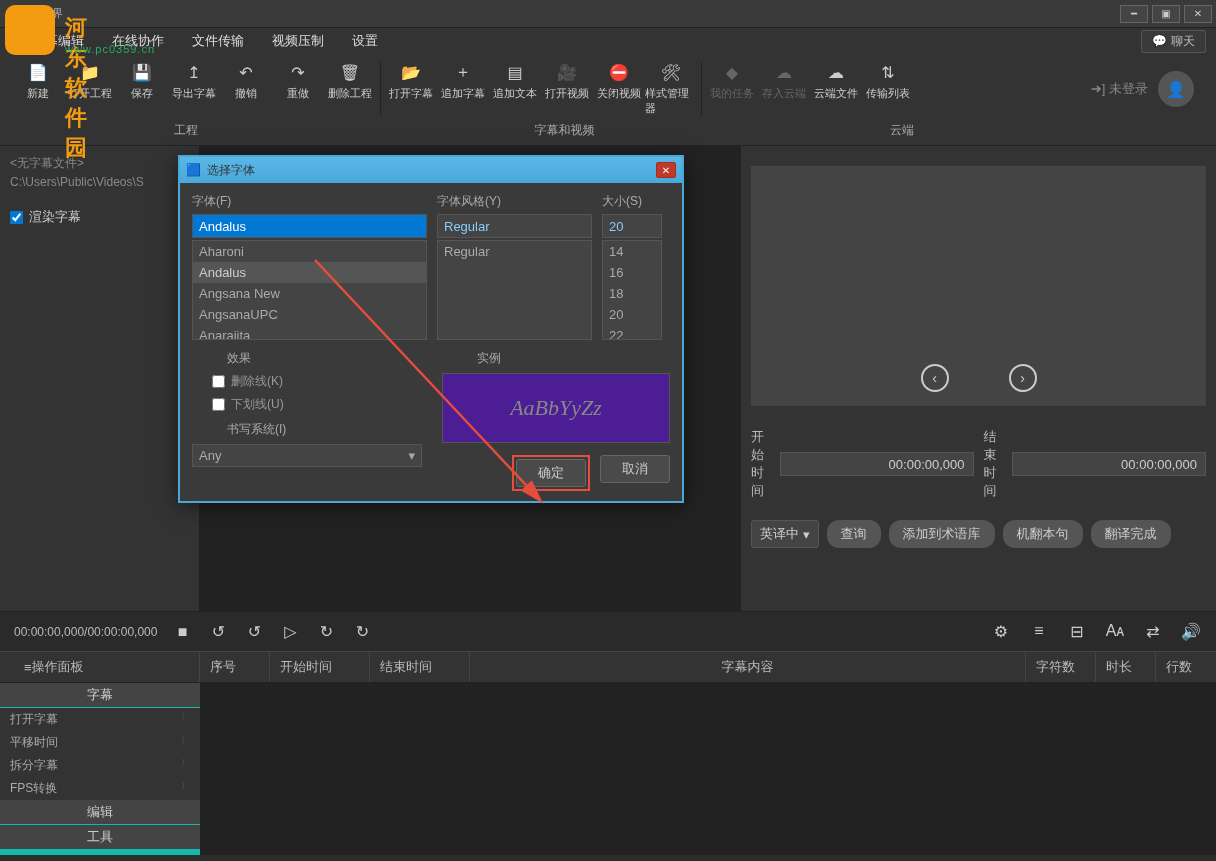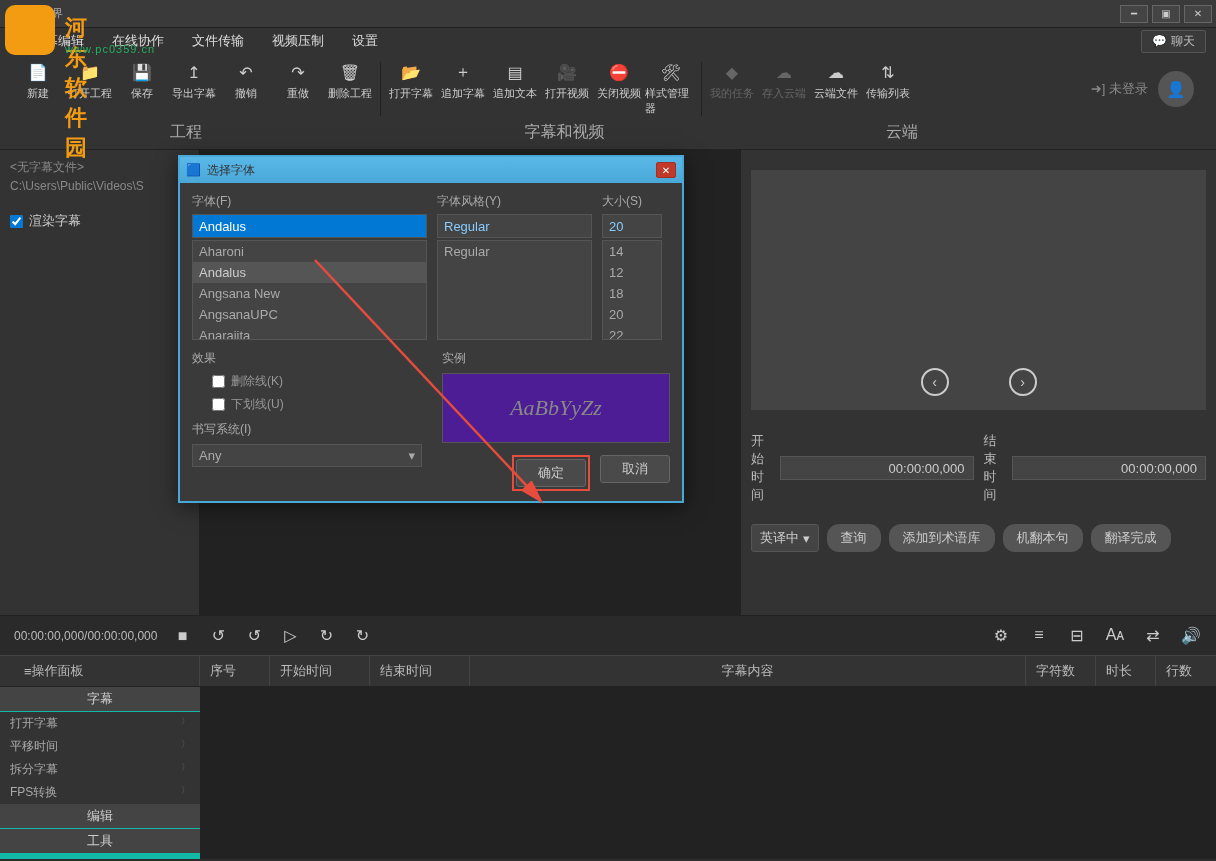--- a/index.html
+++ b/index.html
@@ -27,21 +27,21 @@
 .toolbar-wrap { background: #333; border-bottom: 1px solid #222; }
 .toolbar { display: flex; padding: 4px 12px 2px; }
 .tool-group { display: flex; }
 .tool-sep { width: 1px; background: #222; margin: 4px 4px; }
 .tool-btn { width: 52px; display: flex; flex-direction: column; align-items: center; padding: 4px 0; color: #ccc; font-size: 11px; gap: 4px; }
 .tool-btn.dim { color: #666; }
 .tool-icon { width: 20px; height: 20px; display: flex; align-items: center; justify-content: center; font-size: 16px; }
 .toolbar-right { margin-left: auto; display: flex; align-items: center; gap: 10px; padding-right: 10px; }
 .login { color: #888; font-size: 13px; }
 .avatar { width: 36px; height: 36px; border-radius: 50%; background: #555; display: flex; align-items: center; justify-content: center; color: #333; }
-.group-labels { display: flex; color: #aaa; font-size: 16px; padding-bottom: 6px; }
+.group-labels { display: flex; color: #aaa; font-size: 12px; padding-bottom: 6px; }
 .glabel { text-align: center; }
 
 
 .middle { display: flex; height: 465px; background: #2a2a2a; }
 .left-panel { width: 200px; background: #333; border-right: 1px solid #222; }
 .file-info { padding: 8px 10px; color: #888; font-size: 12px; line-height: 1.6; }
 .render-row { display: flex; align-items: center; gap: 6px; padding: 8px 10px; color: #ccc; font-size: 13px; }
 .render-row input { accent-color: #0078d4; }
 
 .center-panel { flex: 1; background: #222; }
@@ -81,21 +81,21 @@
 .font-cols { display: flex; gap: 10px; }
 .font-col { display: flex; flex-direction: column; }
 .col-label { color: #aaa; font-size: 12px; margin-bottom: 4px; }
 .font-input { background: #444; border: 1px solid #555; color: #8cf; font-size: 13px; padding: 3px 6px; height: 24px; }
 .font-input.selected { background: #0078d4; color: #fff; }
 .font-list { background: #444; border: 1px solid #555; height: 100px; margin-top: 2px; overflow: hidden; color: #aaa; font-size: 13px; }
 .font-list div { padding: 3px 6px; }
 .font-list .sel { background: #555; color: #ccc; }
 .eff-row { display: flex; gap: 20px; margin-top: 10px; }
 .eff-col { flex: 1; }
-.eff-label { color: #aaa; font-size: 12px; margin-bottom: 6px; }
+.eff-label { color: #aaa; font-size: 12px; margin-bottom: 6px; margin-left: 35px; }
 .check-row { display: flex; align-items: center; gap: 6px; color: #999; font-size: 12px; margin-bottom: 6px; padding-left: 20px; }
 .sample { background: #4c1d95; border: 1px solid #555; height: 70px; display: flex; align-items: center; justify-content: center; color: #888; font-size: 22px; font-family: serif; font-style: italic; }
 .system-row { margin-top: 8px; }
 .system-select { width: 230px; background: #444; border: 1px solid #555; color: #aaa; padding: 3px 6px; display: flex; justify-content: space-between; align-items: center; font-size: 13px; }
 .dialog-buttons { display: flex; gap: 10px; justify-content: flex-end; margin-top: 12px; }
 .dlg-btn { width: 70px; height: 28px; background: #4a4a4a; border: 1px solid #666; color: #ccc; font-size: 13px; border-radius: 3px; }
 .highlight-box { border: 2px solid #e74c3c; padding: 2px; }
 .arrow-overlay { position: absolute; left: 195px; top: 250px; width: 360px; height: 280px; pointer-events: none; z-index: 200; }
 </style>
 </head>
@@ -338,21 +338,21 @@
         <input class="font-input" value="Regular" style="">
         <div class="font-list">
           <div>Regular</div>
         </div>
       </div>
       <div class="font-col" style="width:60px">
         <div class="col-label">大小(S)</div>
         <input class="font-input" value="20" style="">
         <div class="font-list">
           <div>14</div>
-          <div>12</div>
+          <div>16</div>
           <div>18</div>
           <div>20</div>
           <div>22</div>
         </div>
       </div>
     </div>
     <div class="eff-row">
       <div class="eff-col">
         <div class="eff-label">效果</div>
         <div class="check-row">

